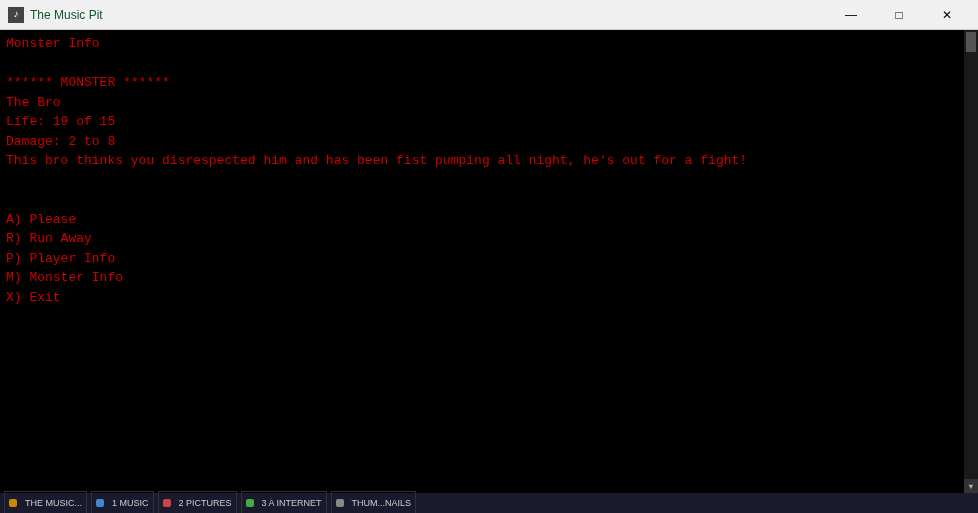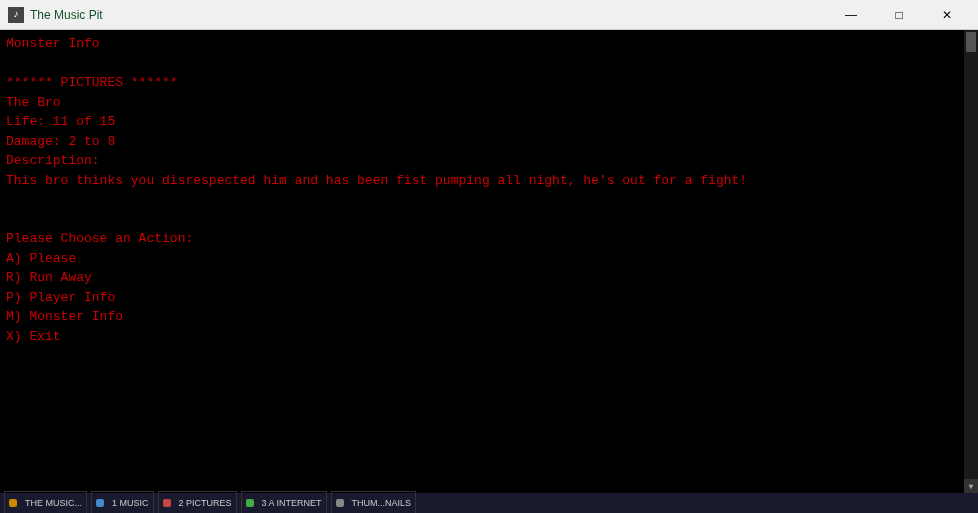--- a/index.html
+++ b/index.html
@@ -158,29 +158,27 @@
   <div class="title-bar-controls">
     <button class="title-btn">—</button>
     <button class="title-btn">□</button>
     <button class="title-btn close">✕</button>
   </div>
 </div>
 
 <div class="terminal">
   <div class="terminal-line">Monster Info</div>
   <div class="blank-line"></div>
-  <div class="terminal-line">****** PICTURES ******</div>
+  <div class="terminal-line">****** MONSTER ******</div>
   <div class="terminal-line">The Bro</div>
-  <div class="terminal-line">Life: 11 of 15</div>
+  <div class="terminal-line">Life: 19 of 15</div>
   <div class="terminal-line">Damage: 2 to 8</div>
-  <div class="terminal-line">Description:</div>
   <div class="terminal-line">This bro thinks you disrespected him and has been fist pumping all night, he's out for a fight!</div>
   <div class="blank-line"></div>
   <div class="blank-line"></div>
-  <div class="terminal-line">Please Choose an Action:</div>
   <div class="terminal-line">A) Please</div>
   <div class="terminal-line">R) Run Away</div>
   <div class="terminal-line">P) Player Info</div>
   <div class="terminal-line">M) Monster Info</div>
   <div class="terminal-line">X) Exit</div>
 </div>
 
 <div class="scrollbar">
   <div class="scrollbar-thumb"></div>
   <div class="scrollbar-arrow">▼</div>

